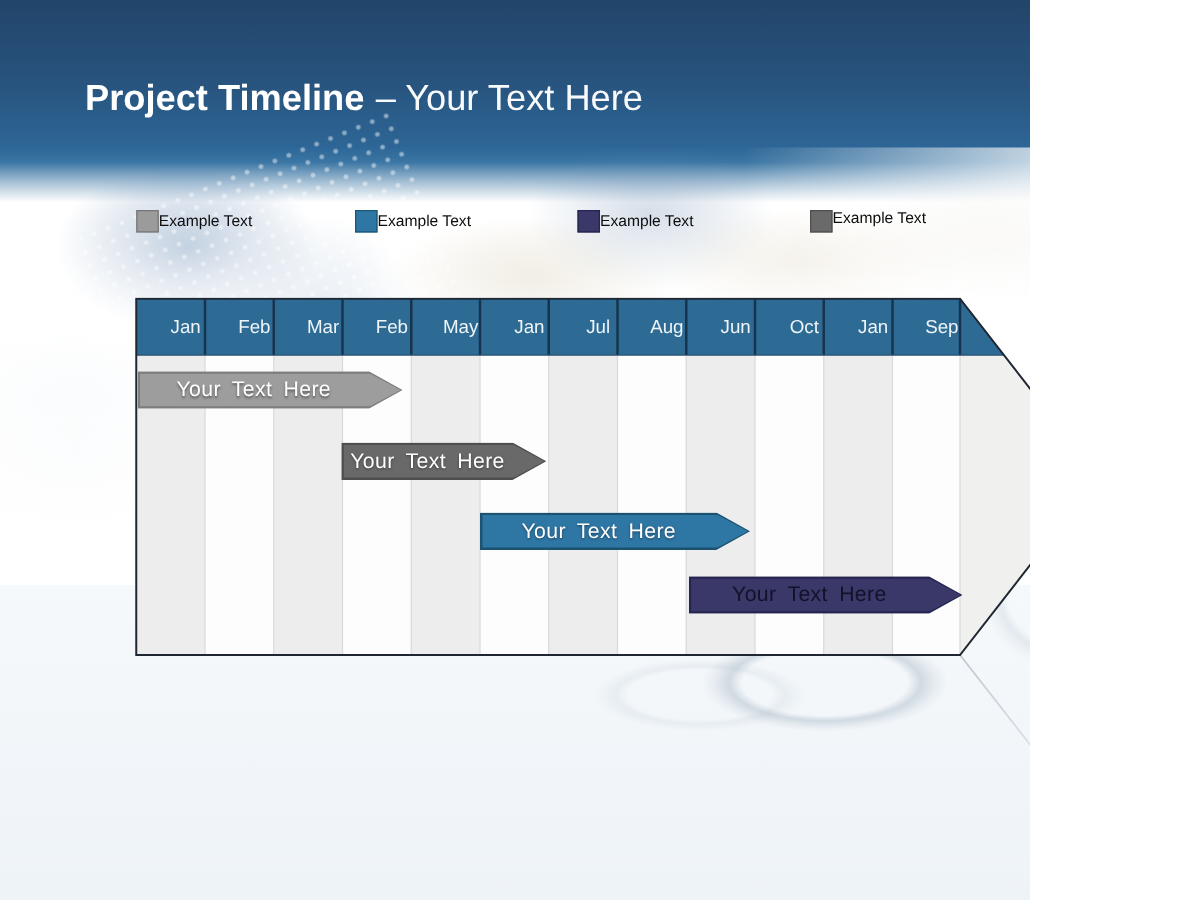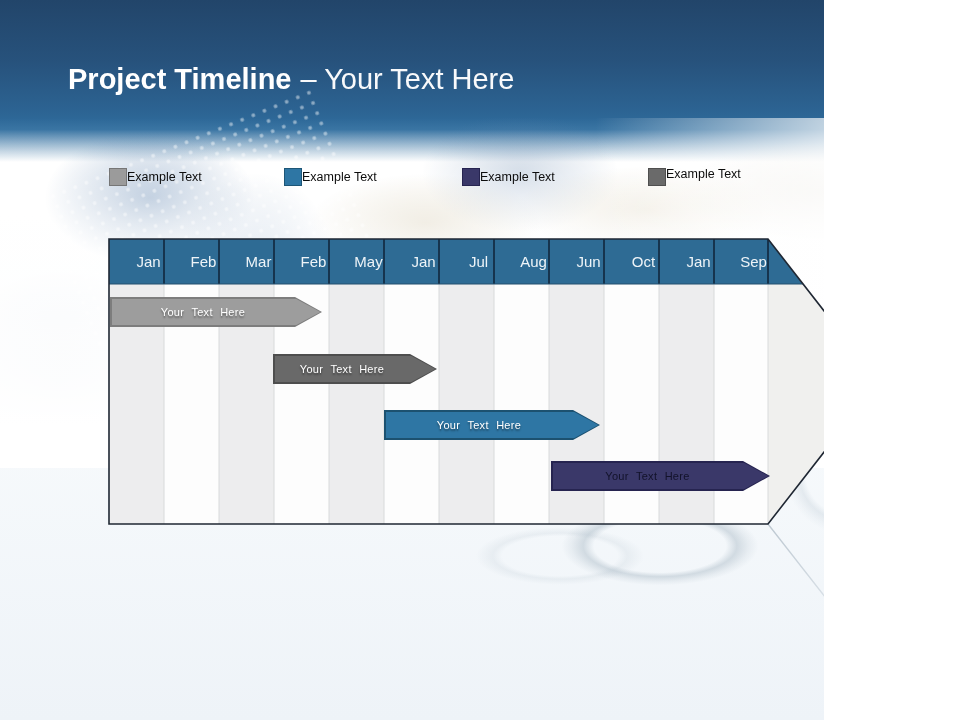--- a/index.html
+++ b/index.html
@@ -65,21 +65,21 @@
   .months { position:absolute; left:1px; top:1px; width:660px; height:45px; display:flex;padding-left:12px; }
   .mcell { width:55px; height:45px; display:flex; align-items:center; justify-content:center;
            color:#eef4f8; font-size:15px; }
   
   .bar { position:absolute; height:30px; }
   .bar .shape-outer { position:absolute; inset:0;
     clip-path:polygon(0 0, calc(100% - 27px) 0, 100% 50%, calc(100% - 27px) 100%, 0 100%); }
   .bar .shape-inner { position:absolute; inset:1.6px;
     clip-path:polygon(0 0, calc(100% - 25px) 0, 100% 50%, calc(100% - 25px) 100%, 0 100%); }
   .bar .bar-label { position:absolute; inset:0; padding-right:26px; display:flex; align-items:center;
-    justify-content:center; font-size:11px; letter-spacing:.3px; word-spacing:4px; white-space:nowrap; }
+    justify-content:center; font-size:17px; letter-spacing:.3px; word-spacing:4px; white-space:nowrap; }
   .bar1 { left:2px;   top:59px;  width:212px; }
   .bar2 { left:165px; top:116px; width:164px; }
   .bar3 { left:276px; top:172px; width:216px; }
   .bar4 { left:443px; top:223px; width:219px; }
   .bar1 .bar-label, .bar2 .bar-label, .bar3 .bar-label { text-shadow:0 1.5px 2px rgba(0,0,0,.45); }
   
   .reflection { position:absolute; left:108px; top:524px; width:775px; height:160px; z-index:4; pointer-events:none; }
 </style>
 </head>
 <body>

